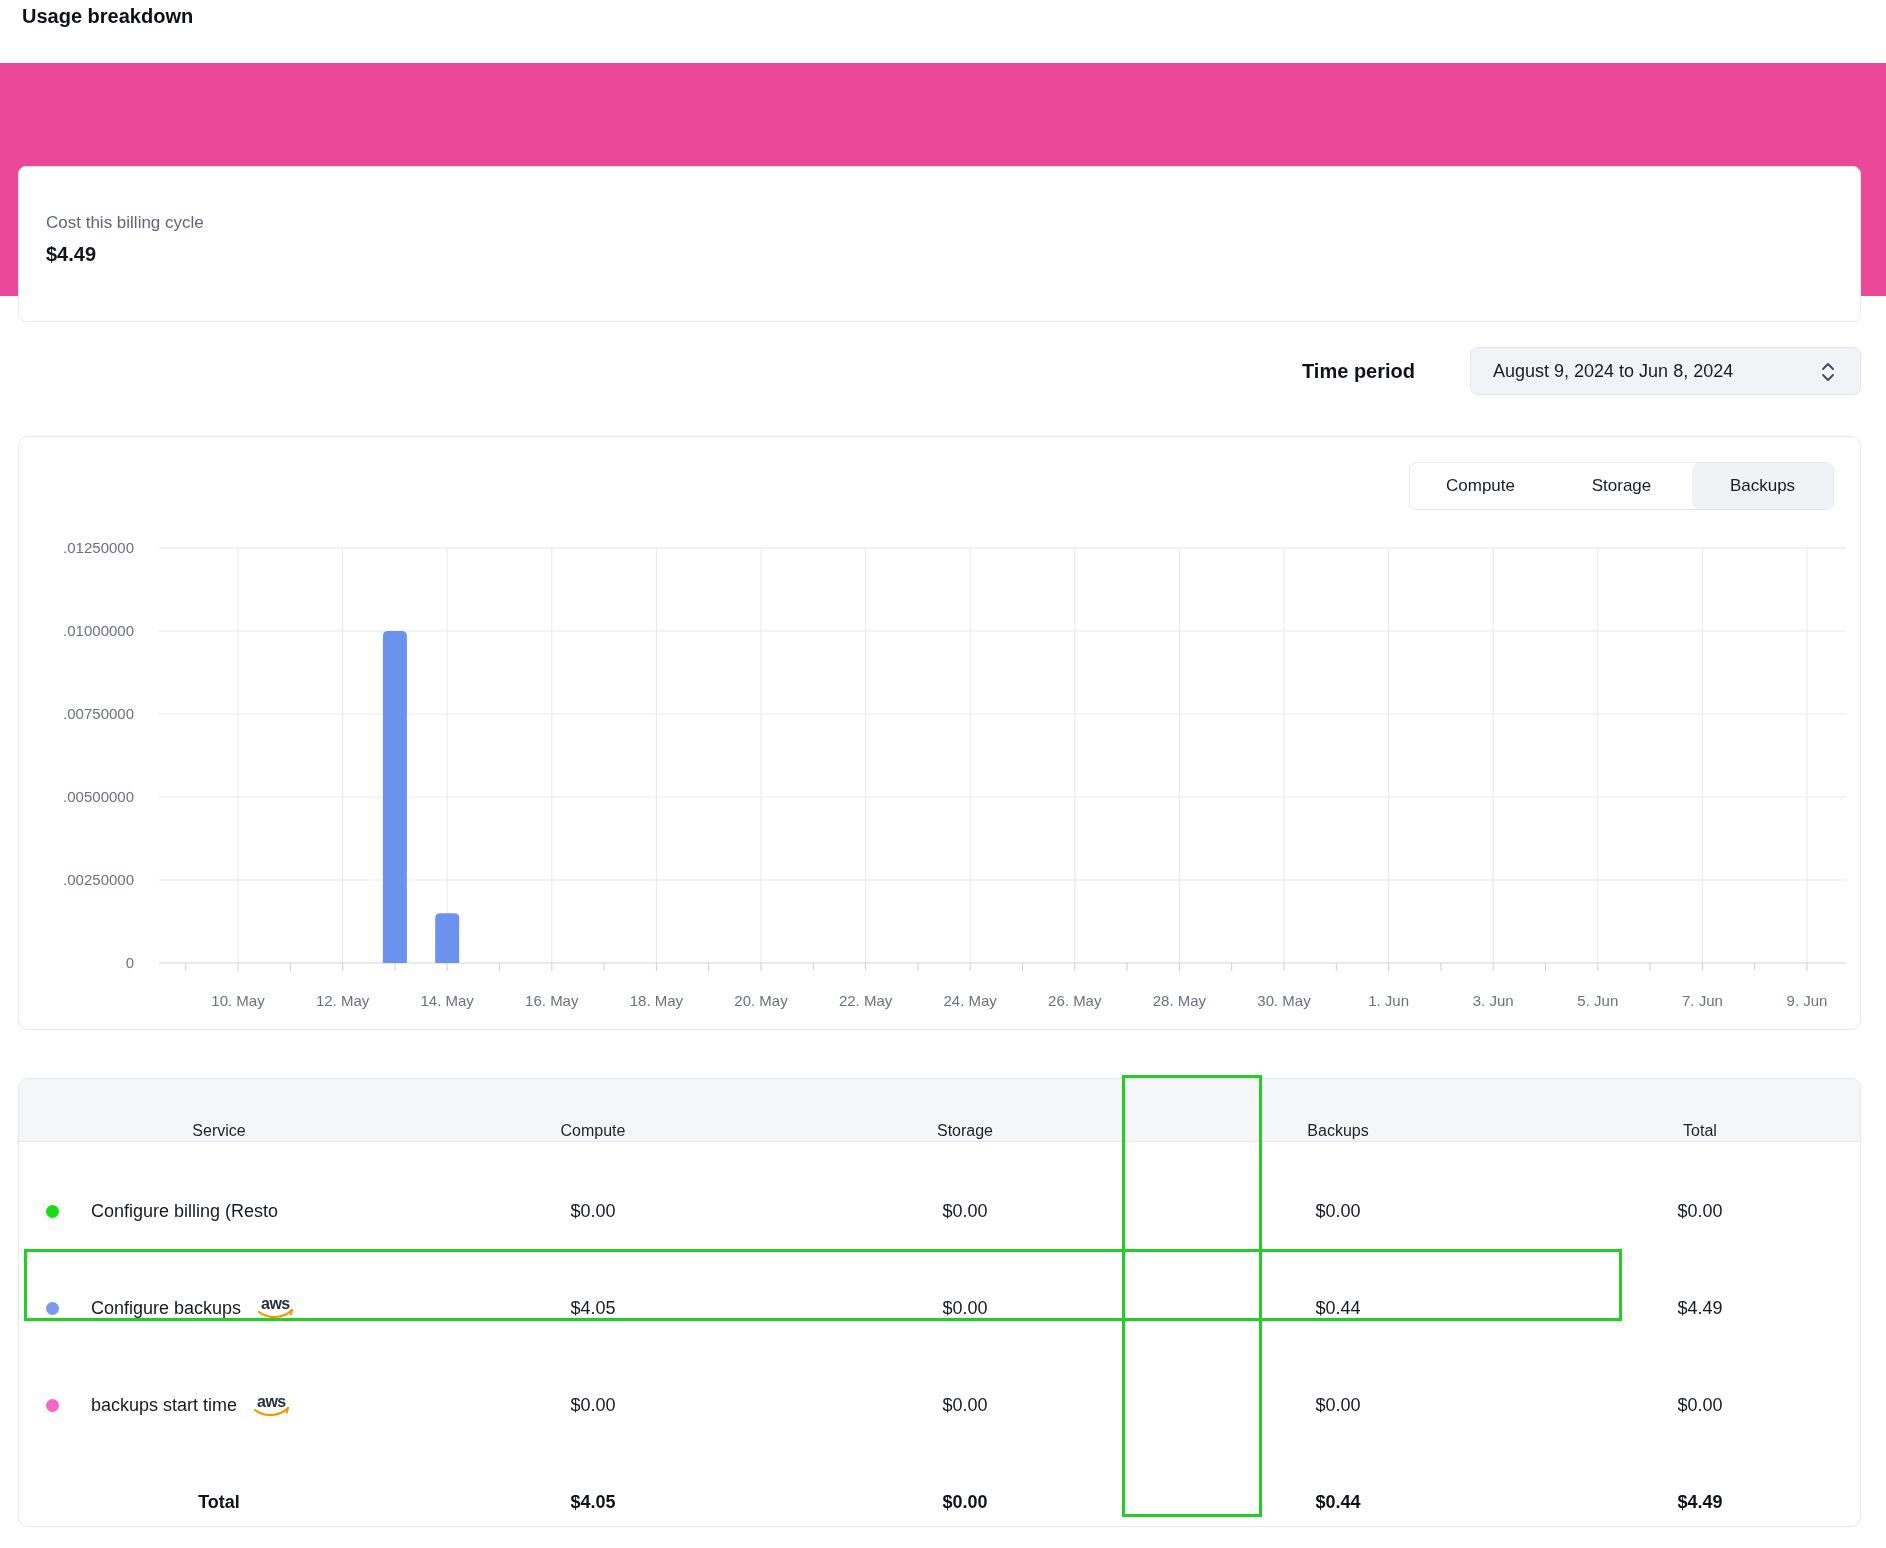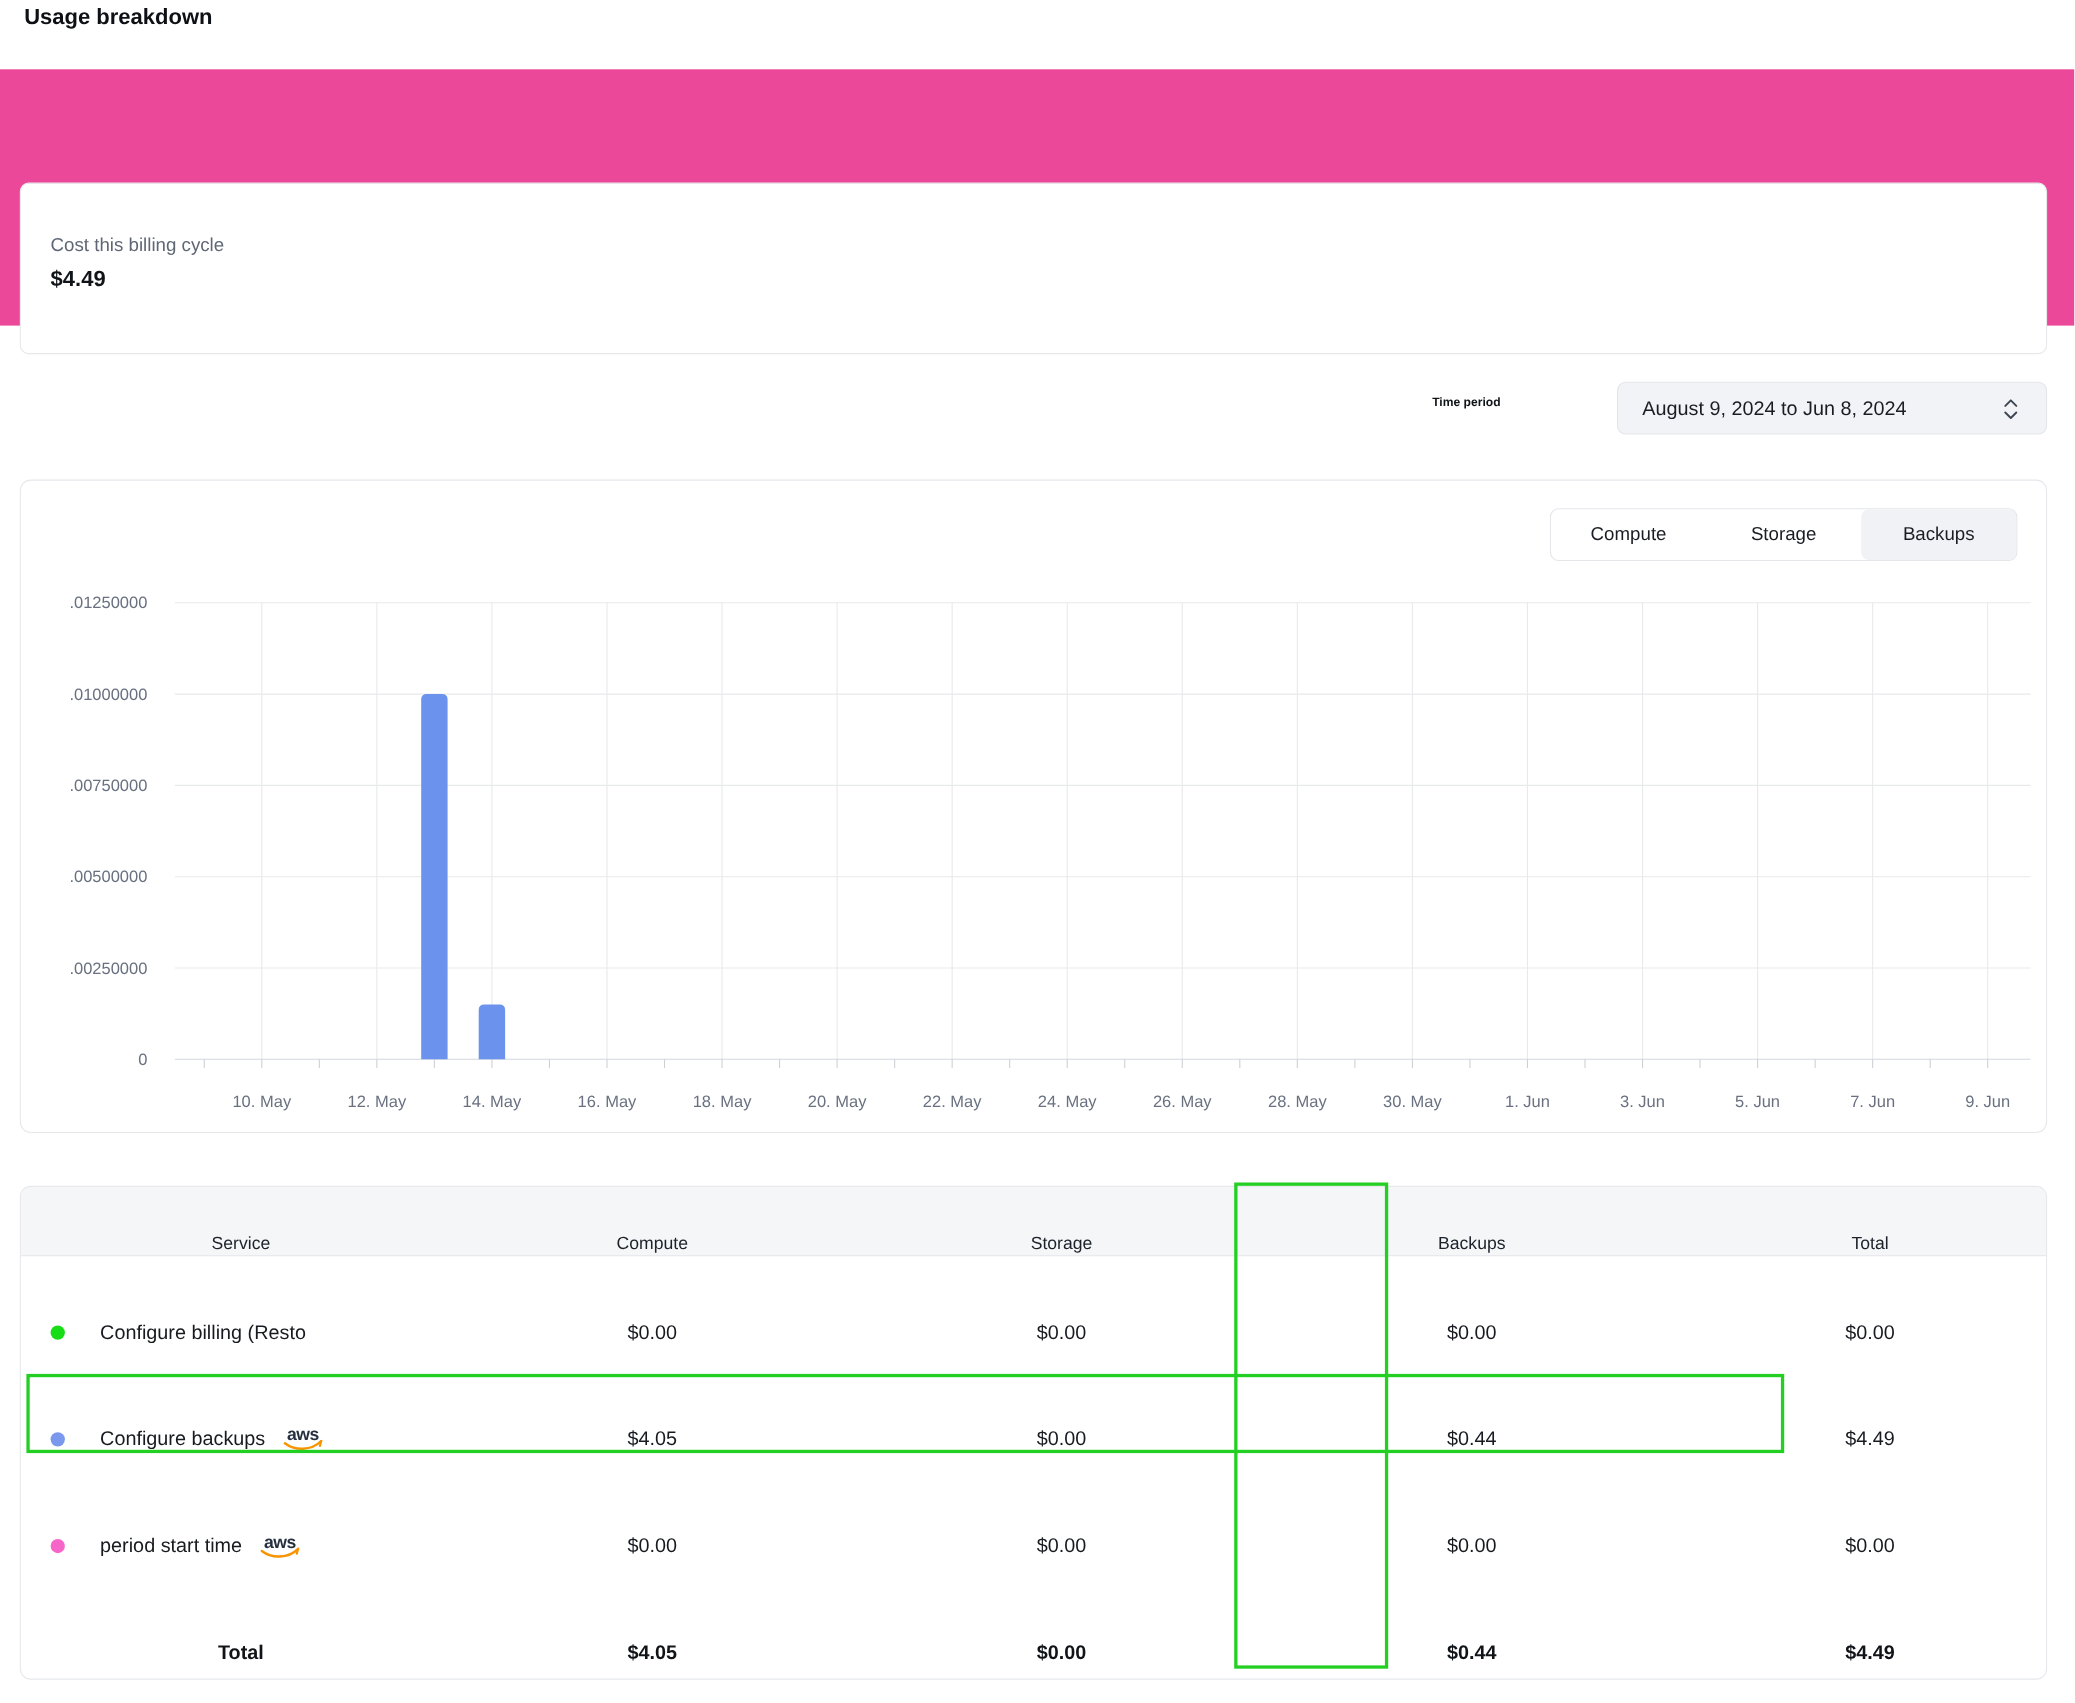--- a/index.html
+++ b/index.html
@@ -8,21 +8,21 @@
   .page{position:relative;width:1886px;height:1548px;overflow:hidden;background:#fff;text-align:center;}
 
   .h1{position:absolute;left:22px;top:5px;font-size:20px;font-weight:700;color:#0d1014;}
 
   .gray-band{position:absolute;left:0;top:63px;width:1886px;height:233px;background:#ec4899;}
   .cost-card{position:absolute;left:18px;top:103px;width:1843px;height:156px;background:#fff;
              border:1px solid #e6e8ec;border-radius:8px;box-sizing:border-box;}
   .cost-label{position:absolute;left:27px;top:46px;font-size:17px;color:#5f6774;}
   .cost-value{position:absolute;left:27px;top:76px;font-size:20px;font-weight:700;color:#101418;}
 
-  .tp-label{position:absolute;left:1302px;top:360px;font-size:11px;font-weight:700;color:#101418;}
+  .tp-label{position:absolute;left:1302px;top:360px;font-size:20px;font-weight:700;color:#101418;}
   .tp-select{position:absolute;left:1470px;top:347px;width:391px;height:48px;background:#f2f3f6;
              border:1px solid #e2e5e9;border-radius:8px;box-sizing:border-box;display:flex;
              align-items:center;cursor:pointer;}
   .tp-select-value{margin-left:22px;font-size:18px;color:#191d23;white-space:nowrap;}
   .tp-caret{position:absolute;right:24px;top:13px;}
 
   .chart-card{position:absolute;left:18px;top:436px;width:1843px;height:594px;background:#fff;
               border:1px solid #e6e8ec;border-radius:10px;box-sizing:border-box;}
   .chart-svg{position:absolute;left:0;top:0;width:1841px;height:592px;}
   .tab-group{position:absolute;left:1390px;top:25px;width:425px;height:48px;border:1px solid #e4e6ea;
@@ -191,21 +191,21 @@
       </div>
       <div class="cell">$4.05</div>
       <div class="cell">$0.00</div>
       <div class="cell">$0.44</div>
       <div class="cell">$4.49</div>
     </div>
 
     <div class="t-row r3">
       <div class="cell svc">
         <span class="dot" style="background: rgb(246, 102, 201);"></span>
-        <span class="svc-name">period start time</span>
+        <span class="svc-name">backups start time</span>
         <svg class="aws-badge" width="40" height="28" viewBox="0 0 40 28">
           <text x="6" y="15" font-size="16" font-weight="700" fill="#252f3e" letter-spacing="-0.5">aws</text>
           <path d="M4 18 C 13 25, 28 25, 37 16" fill="none" stroke="#f79400" stroke-width="2.2" stroke-linecap="round"></path>
           <path d="M37 16 L35.8 20.5" fill="none" stroke="#f79400" stroke-width="2" stroke-linecap="round"></path>
         </svg>
       </div>
       <div class="cell">$0.00</div>
       <div class="cell">$0.00</div>
       <div class="cell">$0.00</div>
       <div class="cell">$0.00</div>

